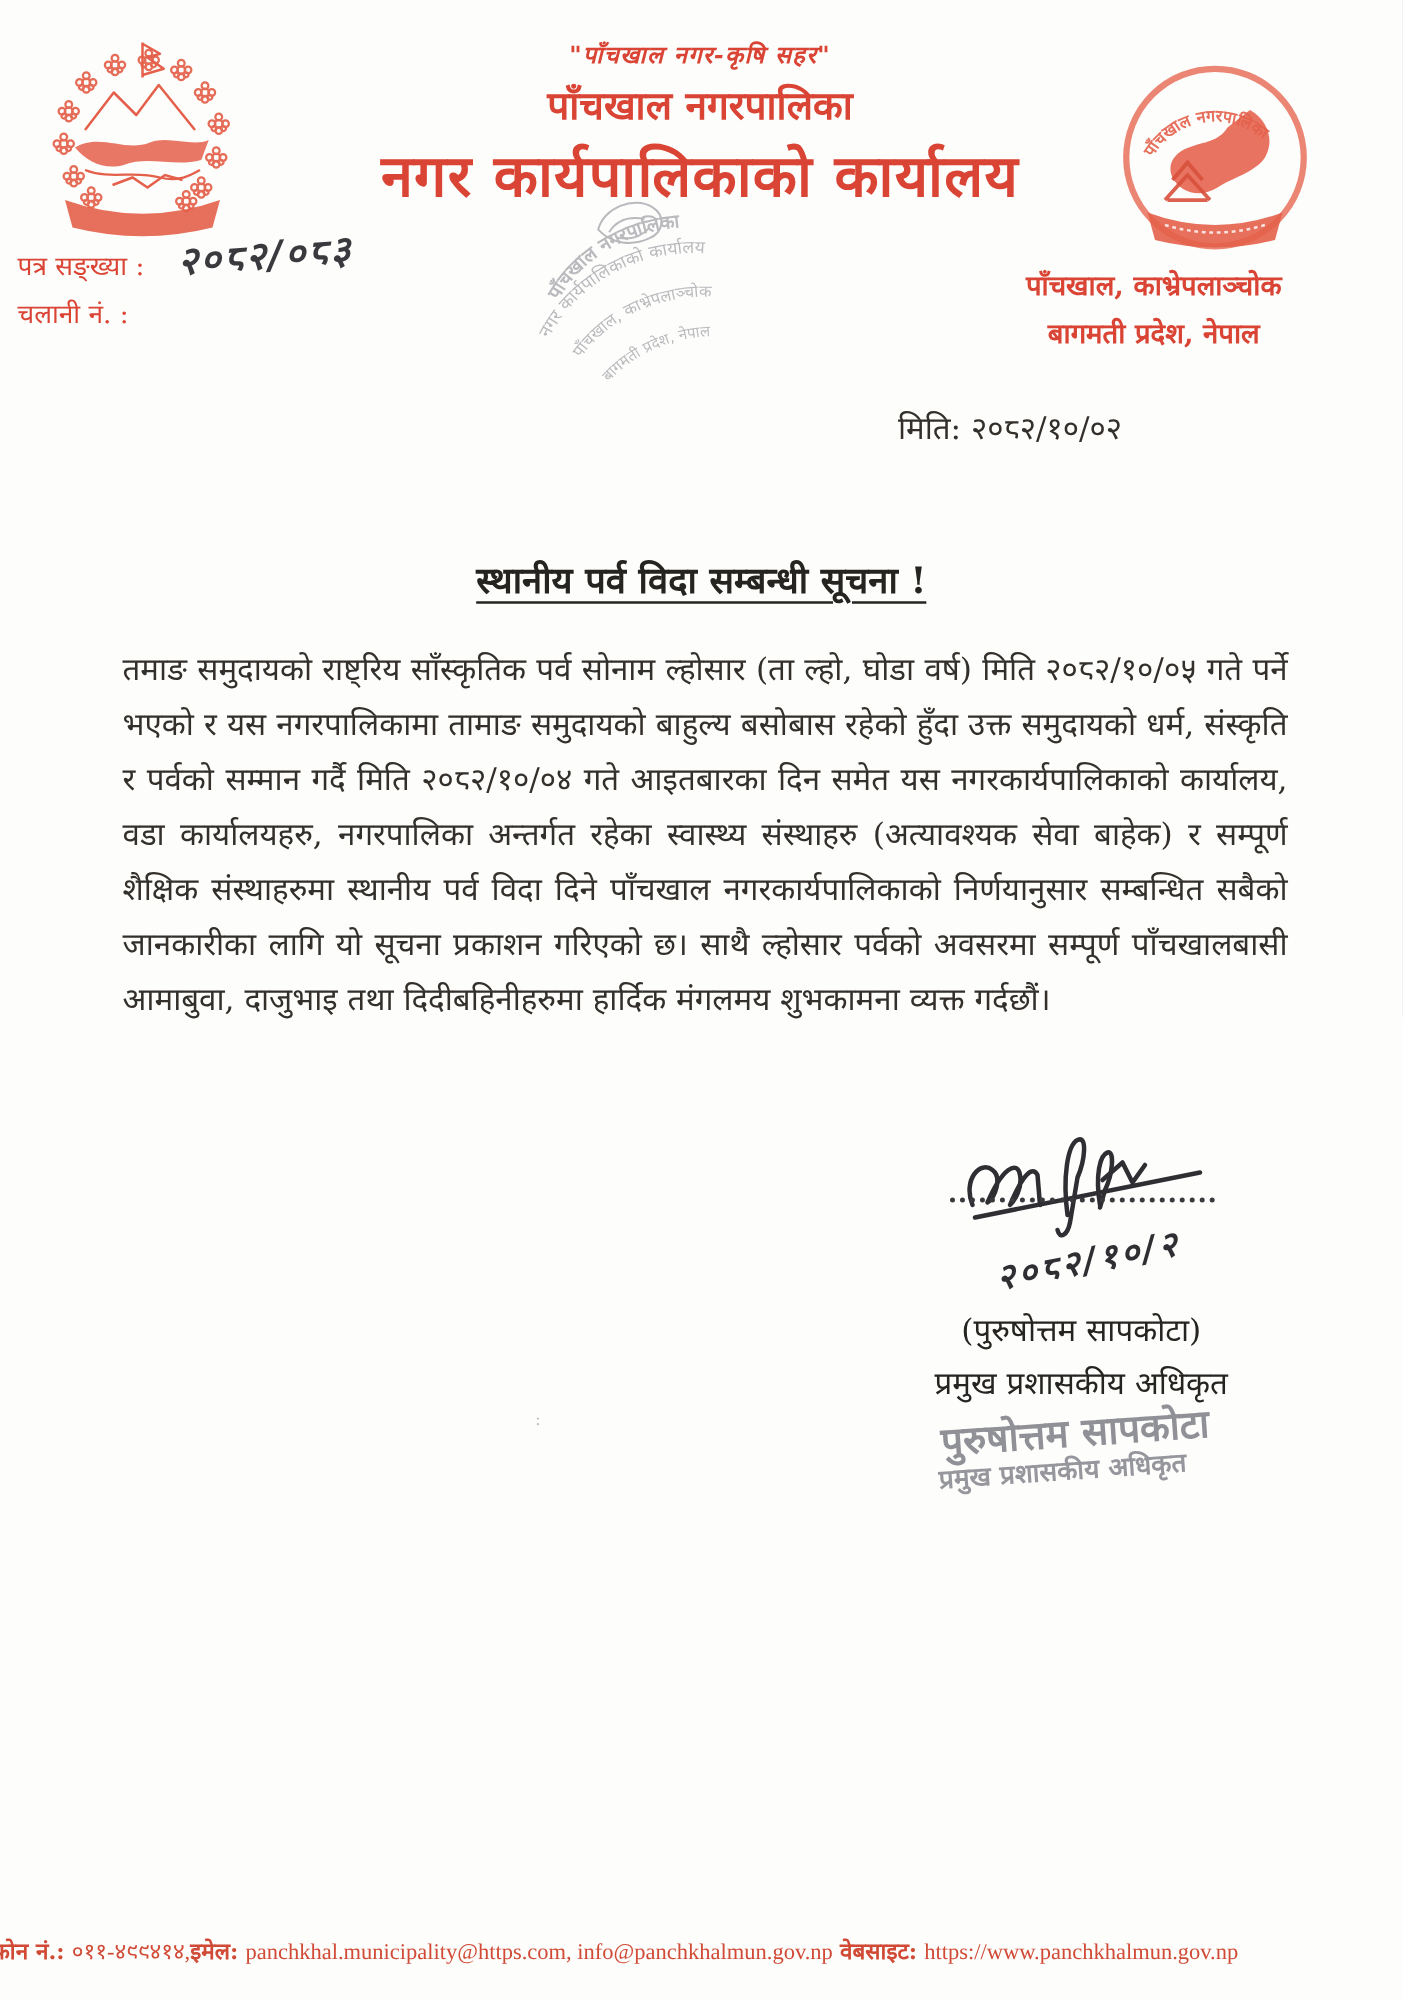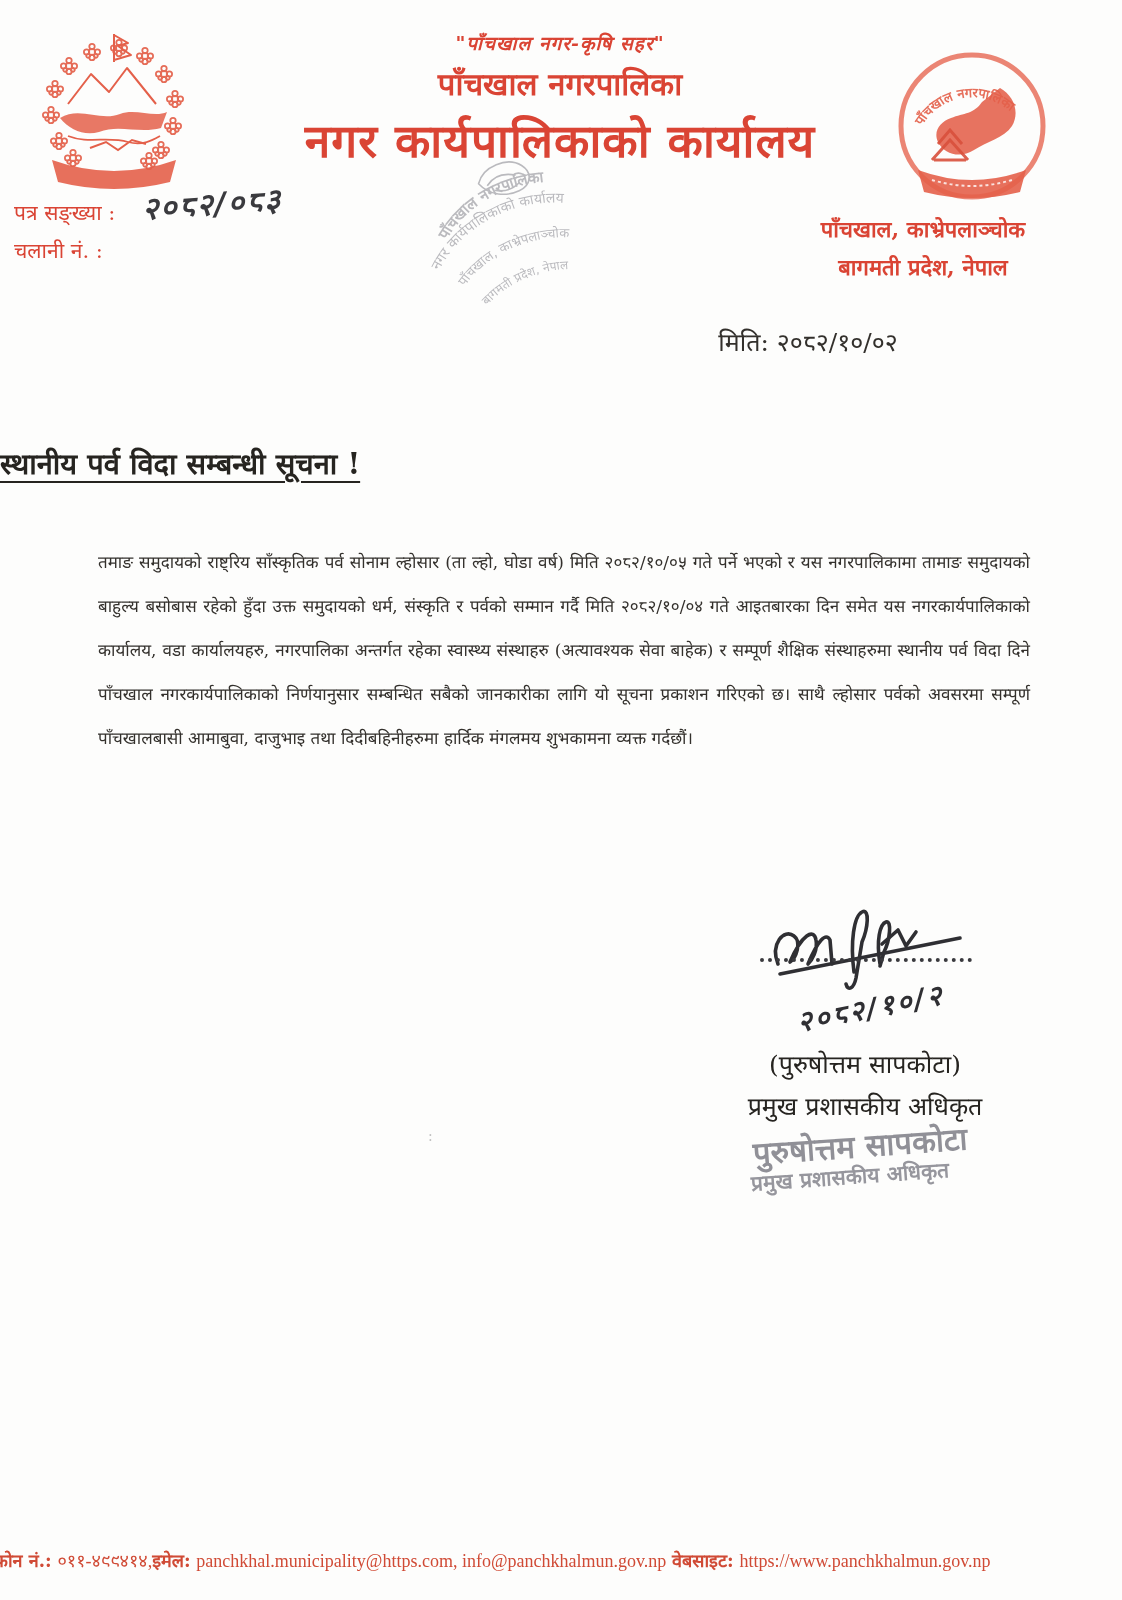--- a/index.html
+++ b/index.html
@@ -34,28 +34,28 @@
     font-size:31px;font-style:italic;font-weight:600;color:#3a3a3e;
     transform:rotate(-4deg);letter-spacing:2px;
   }
   
   .round-stamp{position:absolute;left:402px;top:146px;opacity:.55;transform:rotate(-13deg);}
   
   .addr{position:absolute;left:792px;top:210px;width:262px;text-align:center;color:var(--header-red);font-size:22px;font-weight:700;line-height:38px;}
   .dateblock{position:absolute;left:584px;top:320px;width:448px;text-align:center;color:var(--body-text);font-size:25px;line-height:46px;}
   
   .title{
-    position:absolute;left:0;top:443px;width:1122px;text-align:left;
+    position:absolute;left:0;top:443px;width:1122px;text-align:center;
     font-size:29px;font-weight:700;color:#262420;
   }
   .title span{text-decoration:underline;text-underline-offset:7px;text-decoration-thickness:2px;}
   
   .bodytext{
-    position:absolute;left:98px;top:540px;width:932px;
-    font-size:17px;line-height:44px;color:var(--body-text);
+    position:absolute;left:98px;top:514px;width:932px;
+    font-size:25px;line-height:44px;color:var(--body-text);
     text-align:justify;
   }
   
   .sig-svg{position:absolute;left:762px;top:902px;}
   .sig-dots{position:absolute;left:760px;top:958px;width:212px;border-bottom:4px dotted #3a3a3e;}
   .hand-date{
     position:absolute;left:796px;top:988px;
     font-family:"DejaVu Sans","Liberation Sans",sans-serif;
     font-size:28px;font-style:italic;font-weight:700;color:#2f2f33;
     transform:rotate(-11deg);letter-spacing:3px;

